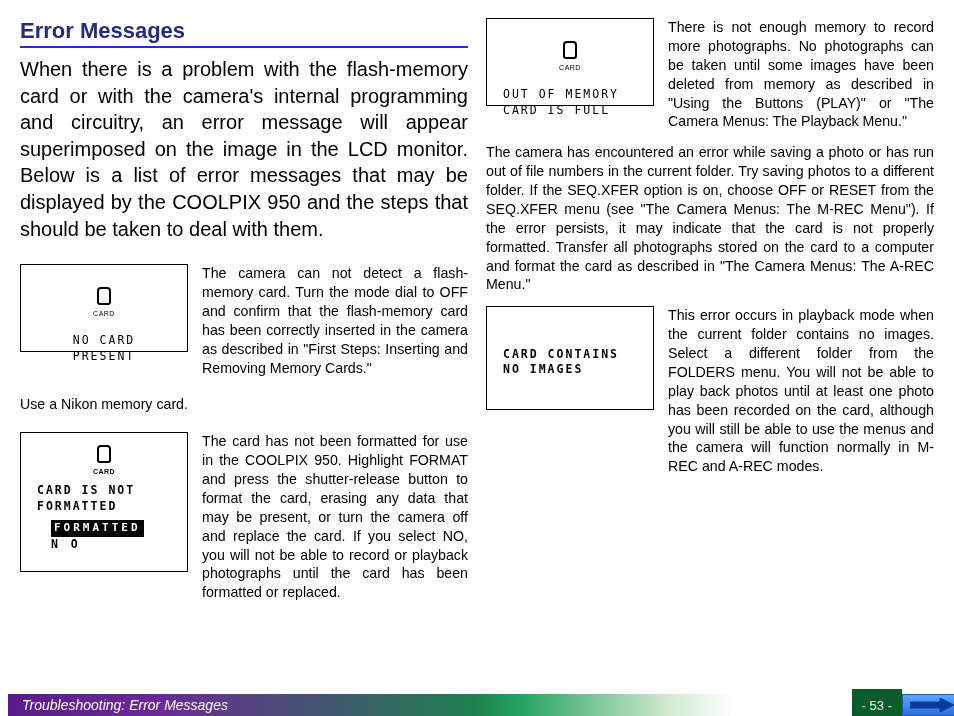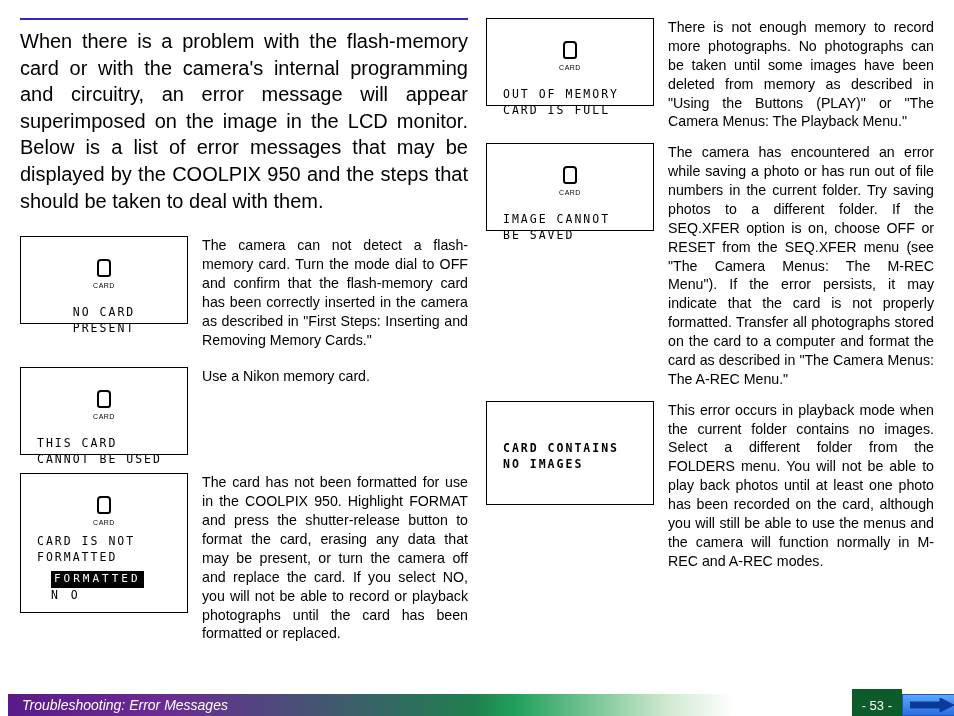--- a/index.html
+++ b/index.html
@@ -145,55 +145,48 @@
   .footer-arrow {
     height: 22px;
     width: 60px;
     background: linear-gradient(180deg, #5aa8ff 0%, #2a6fe0 100%);
     display: flex;
     align-items: center;
     justify-content: center;
     border: 1px solid #2a55aa;
   }
   .footer-arrow svg { display: block; }
-  .lcd-tall { height: 140px; padding-top: 22px; }
+  .lcd-tall { height: 140px; padding-top: 12px; font-weight: bold; }
   .lcd-short { height: 104px; font-weight: bold; }
   .lcd-noicon { justify-content: center; }
 </style>
 </head>
 <body>
 
 <div class="page">
   <div class="columns">
 
     <div class="col col-left">
+      <h1>Error Messages</h1>
       <div class="rule"></div>
       <p class="intro">When there is a problem with the flash-memory card or with the camera's internal programming and circuitry, an error message will appear superimposed on the image in the LCD monitor.  Below is a list of error messages that may be displayed by the COOLPIX 950 and the steps that should be taken to deal with them.</p>
 
       <div class="row">
         <div class="lcd">
           <div class="card-icon">
             <span class="card-glyph"></span>
             <div class="card-label">CARD</div>
           </div>
           <div class="msg center">NO CARD
 PRESENT</div>
         </div>
         <div class="desc">The camera can not detect a flash-memory card.  Turn the mode dial to OFF and confirm that the flash-memory card has been correctly inserted in the camera as described in "First Steps: Inserting and Removing Memory Cards."</div>
       </div>
 
       <div class="row">
-        <div class="lcd">
-          <div class="card-icon">
-            <span class="card-glyph"></span>
-            <div class="card-label">CARD</div>
-          </div>
-          <div class="msg">THIS CARD
-CANNOT BE USED</div>
-        </div>
         <div class="desc">Use a Nikon memory card.</div>
       </div>
 
       <div class="row" style="margin-bottom:0">
         <div class="lcd lcd-tall">
           <div class="card-icon">
             <span class="card-glyph"></span>
             <div class="card-label">CARD</div>
           </div>
           <div class="msg" style="margin-top:4px">CARD IS NOT
@@ -215,28 +208,20 @@
             <span class="card-glyph"></span>
             <div class="card-label">CARD</div>
           </div>
           <div class="msg">OUT OF MEMORY
 CARD IS FULL</div>
         </div>
         <div class="desc">There is not enough memory to record more photographs.  No photographs can be taken until some images have been deleted from memory as described in "Using the Buttons (PLAY)" or "The Camera Menus: The Playback Menu."</div>
       </div>
 
       <div class="row">
-        <div class="lcd">
-          <div class="card-icon">
-            <span class="card-glyph"></span>
-            <div class="card-label">CARD</div>
-          </div>
-          <div class="msg">IMAGE CANNOT
-BE SAVED</div>
-        </div>
         <div class="desc">The camera has encountered an error while saving a photo or has run out of file numbers in the current folder.  Try saving photos to a different folder.  If the SEQ.XFER option is on, choose OFF or RESET from the SEQ.XFER menu (see "The Camera Menus: The M-REC Menu").  If the error persists, it may indicate that the card is not properly formatted.  Transfer all photographs stored on the card to a computer and format the card as described in "The Camera Menus: The A-REC Menu."</div>
       </div>
 
       <div class="row" style="margin-bottom:0">
         <div class="lcd lcd-short lcd-noicon">
 
           <div class="msg" style="margin-top:0">CARD CONTAINS
 NO IMAGES</div>
         </div>
         <div class="desc">This error occurs in playback mode when the current folder contains no images.  Select a different folder from the FOLDERS menu.  You will not be able to play back photos until at least one photo has been recorded on the card, although you will still be able to use the menus and the camera will function normally in M-REC and A-REC modes.</div>

